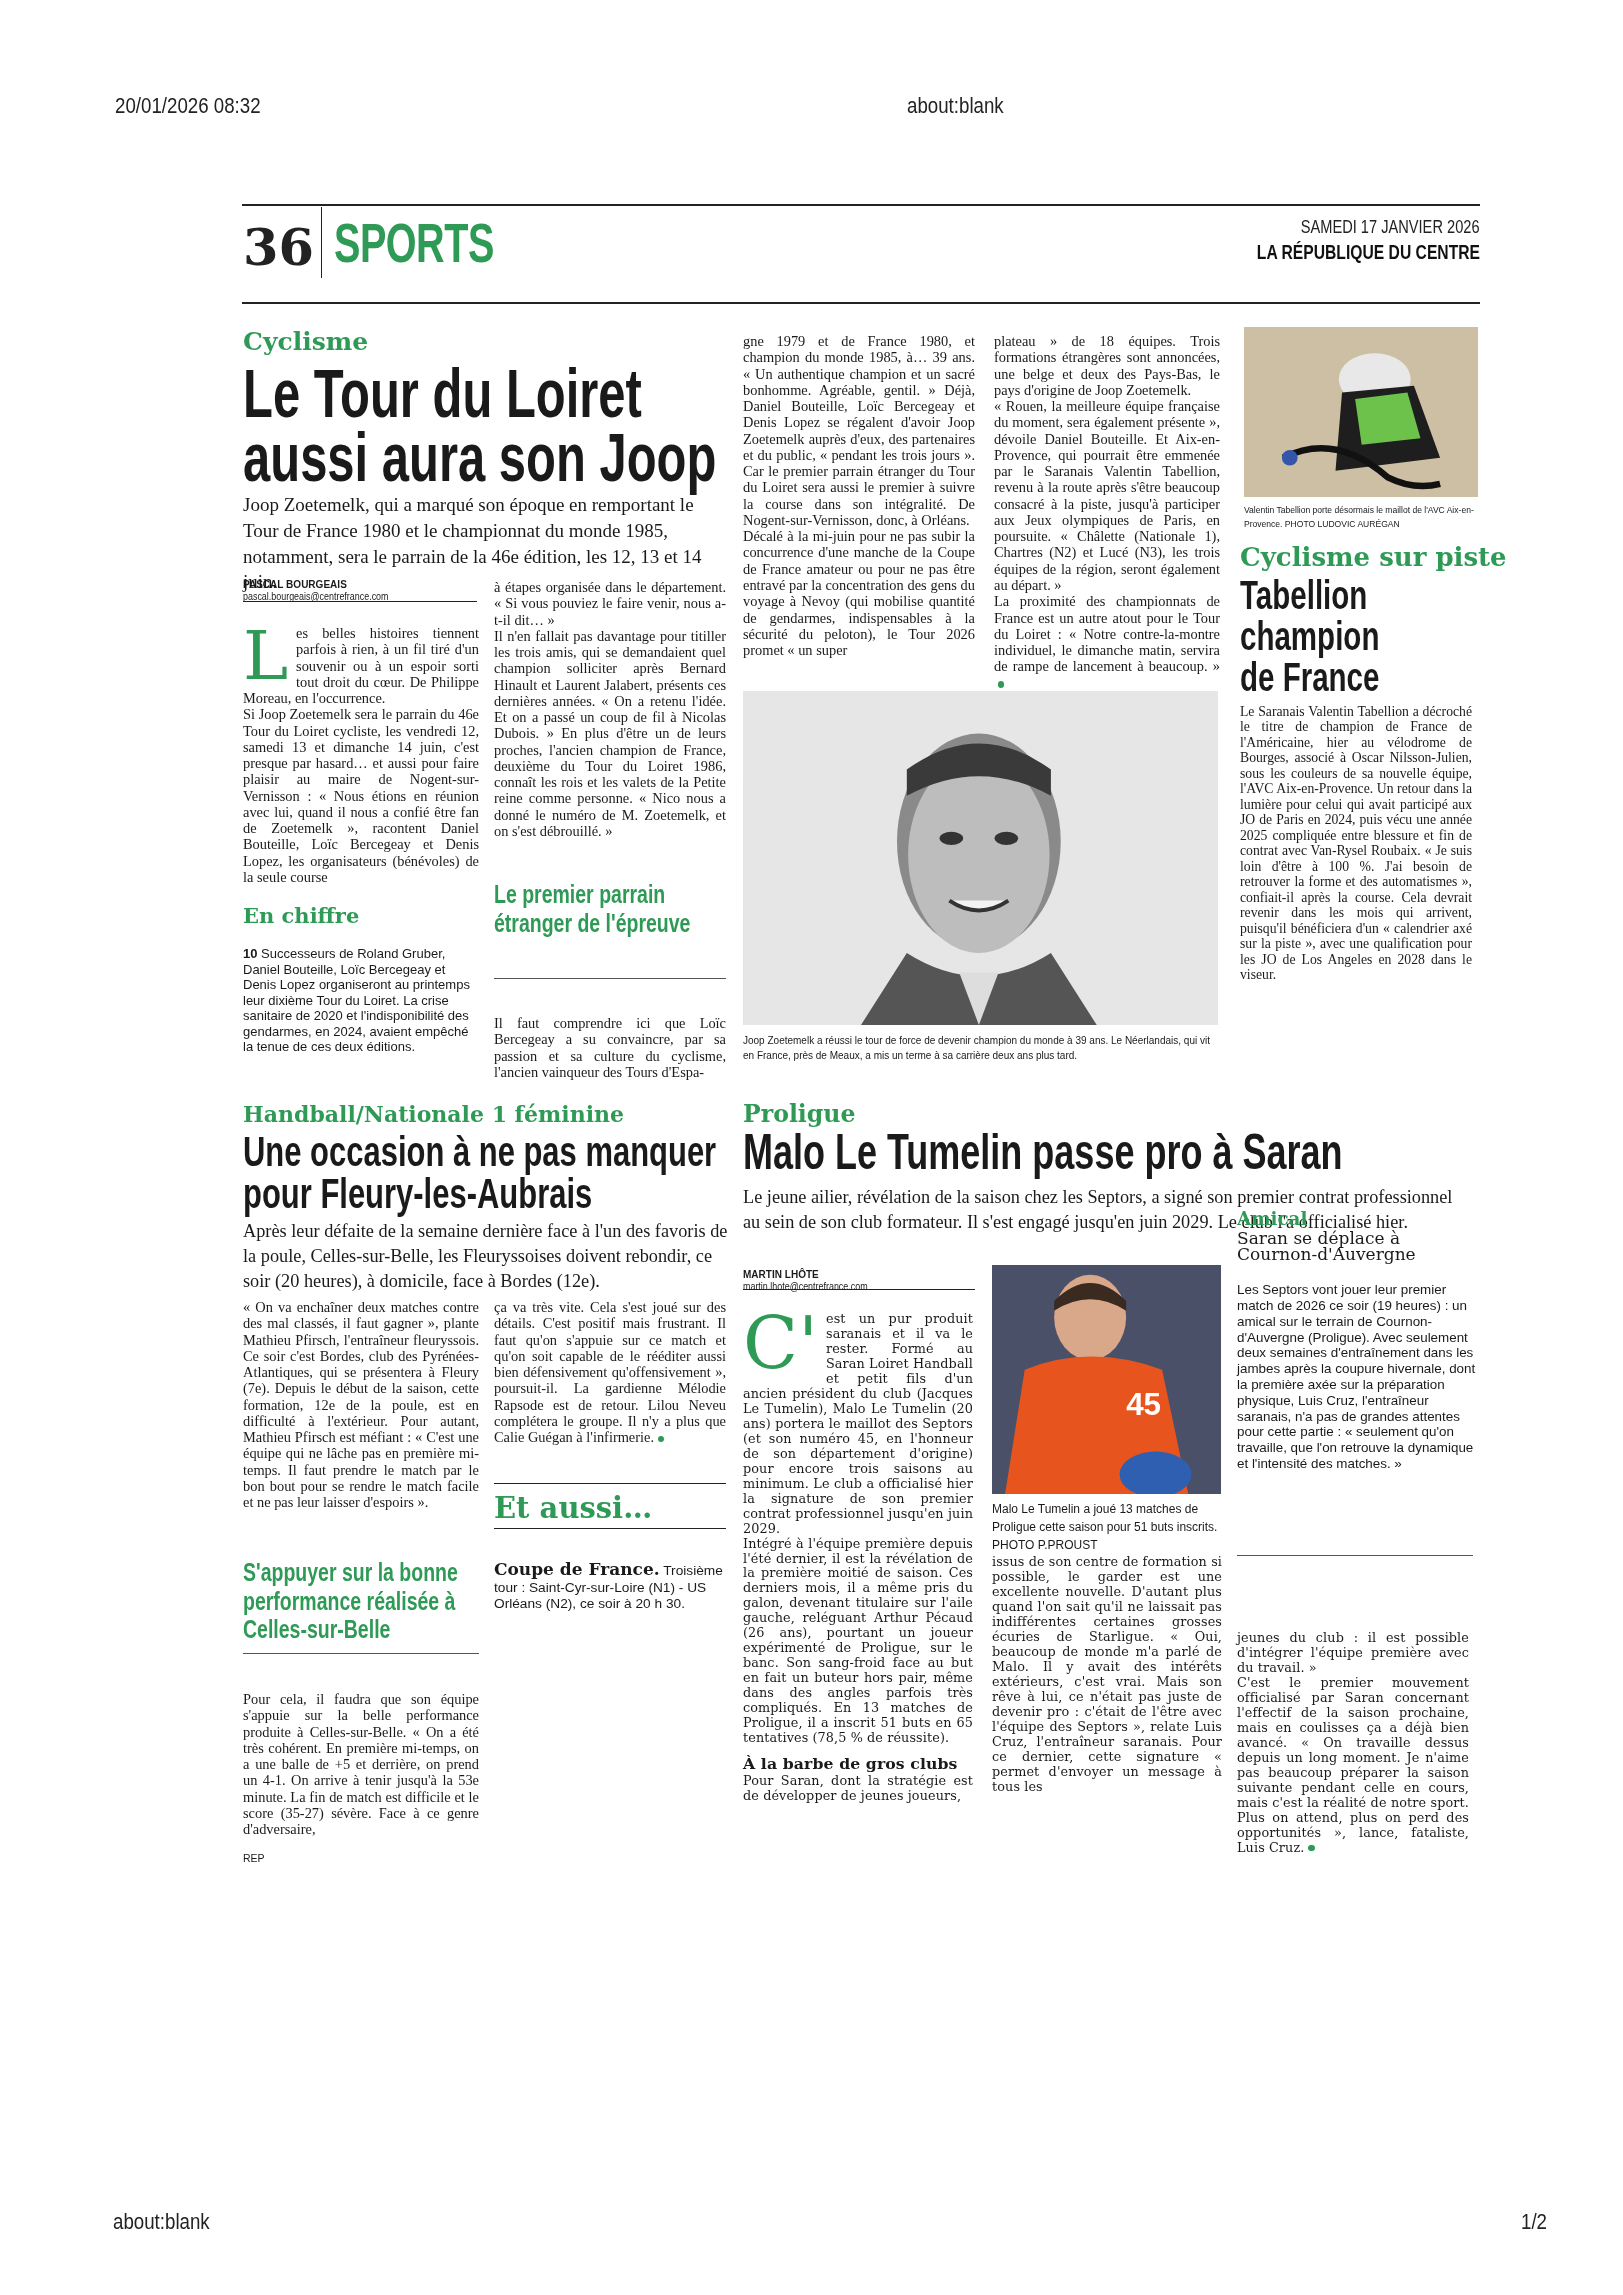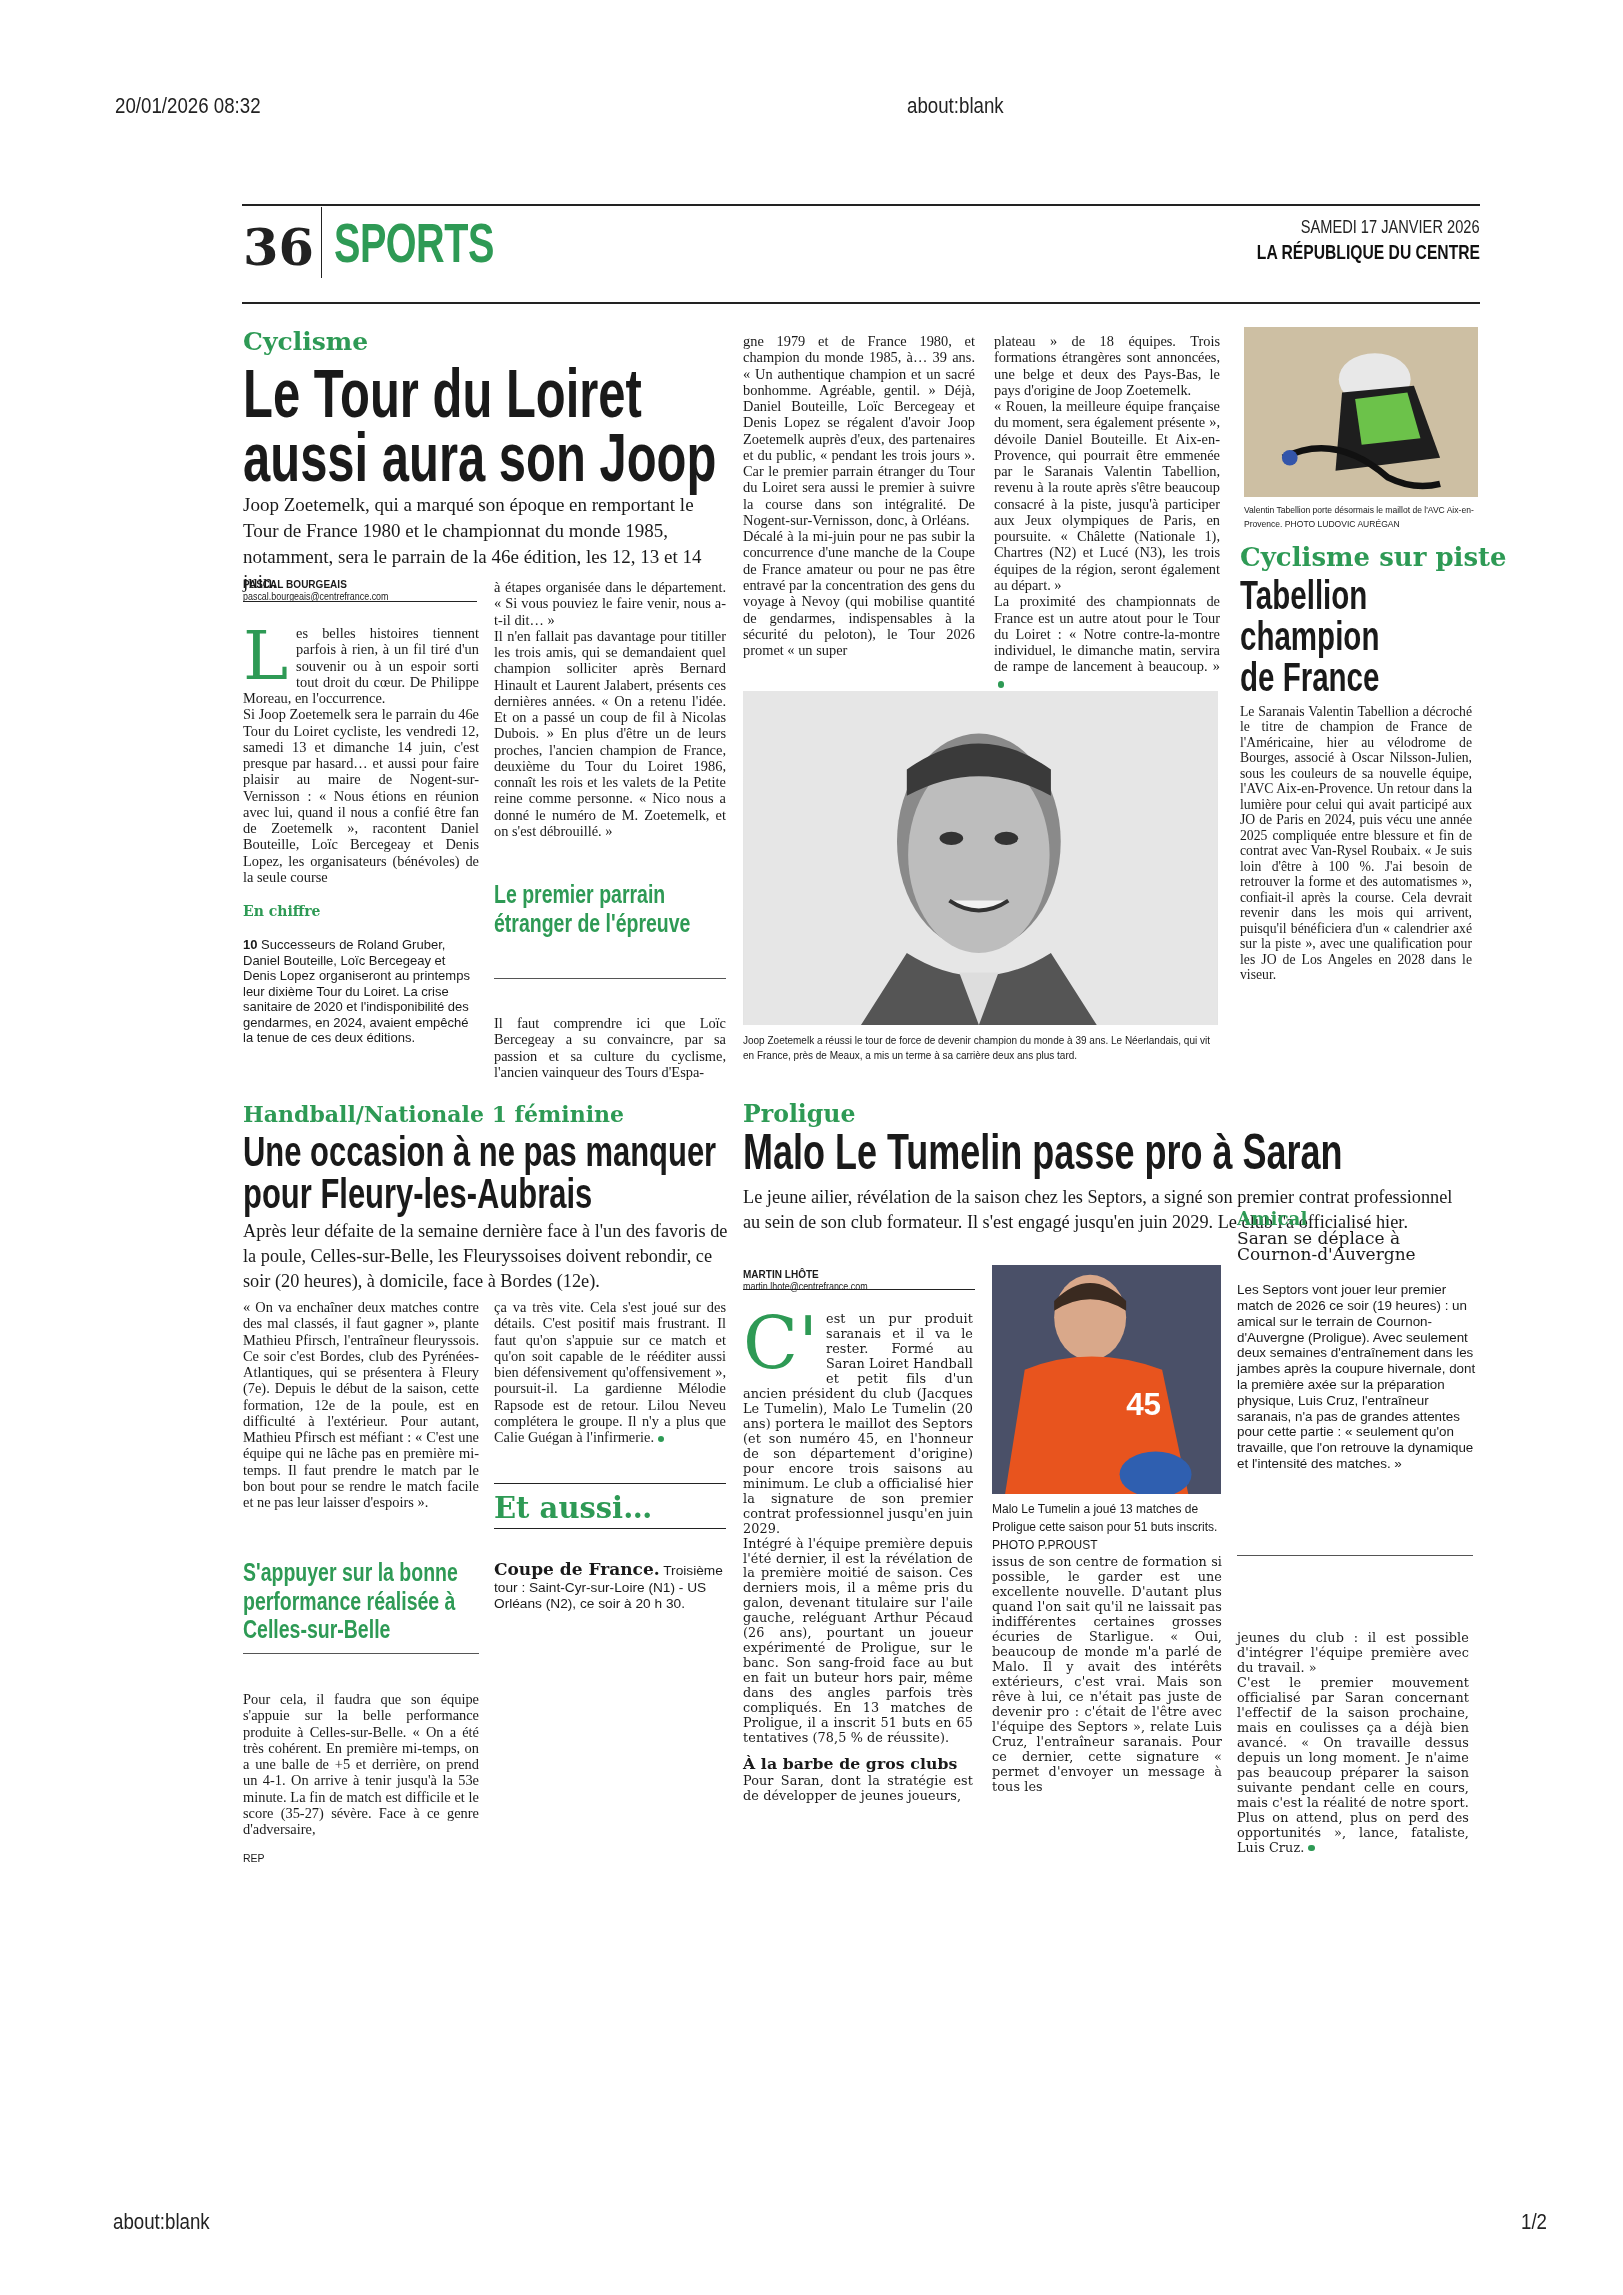--- a/index.html
+++ b/index.html
@@ -54,21 +54,21 @@
 <div class="abs author" style="left:243px;top:577px;">PASCAL BOURGEAIS</div>
 <div class="abs email" style="left:243px;top:590px;">pascal.bourgeais@centrefrance.com</div>
 <div class="rule" style="left:243px;top:601px;width:234px;height:1.3px;"></div>
 
 <div class="abs body" style="left:243px;top:625px;width:236px;">
   <p><span class="dropcap">L</span><span>es belles histoires tiennent parfois à rien, à un fil tiré d'un souvenir ou à un espoir sorti tout droit du cœur. De Philippe Moreau, en l'occurrence.</span></p>
   <p>Si Joop Zoetemelk sera le parrain du 46e Tour du Loiret cycliste, les vendredi 12, samedi 13 et dimanche 14 juin, c'est presque par hasard… et aussi pour faire plaisir au maire de Nogent-sur-Vernisson : « Nous étions en réunion avec lui, quand il nous a confié être fan de Zoetemelk », racontent Daniel Bouteille, Loïc Bercegeay et Denis Lopez, les organisateurs (bénévoles) de la seule course</p>
 </div>
 
 <div class="abs" style="left:243px;top:903px;width:236px;">
-  <div class="kicker" style="font-size:14px;">En chiffre</div>
+  <div class="kicker" style="font-size:21px;">En chiffre</div>
   <div class="sans-body" style="margin-top:18.3px;font-size:13px;line-height:1.19;">
     <b>10</b>
     <span>Successeurs de Roland Gruber, Daniel Bouteille, Loïc Bercegeay et Denis Lopez organiseront au printemps leur dixième Tour du Loiret. La crise sanitaire de 2020 et l'indisponibilité des gendarmes, en 2024, avaient empêché la tenue de ces deux éditions.</span>
   </div>
 </div>
 
 <div class="abs body" style="left:494px;top:579px;width:232px;">
   <p>à étapes organisée dans le département. « Si vous pouviez le faire venir, nous a-t-il dit… »</p>
   <p>Il n'en fallait pas davantage pour titiller les trois amis, qui se demandaient quel champion solliciter après Bernard Hinault et Laurent Jalabert, présents ces dernières années. « On a retenu l'idée. Et on a passé un coup de fil à Nicolas Dubois. » En plus d'être un de leurs proches, l'ancien champion de France, deuxième du Tour du Loiret 1986, connaît les rois et les valets de la Petite reine comme personne. « Nico nous a donné le numéro de M. Zoetemelk, et on s'est débrouillé. »</p>
 </div>

